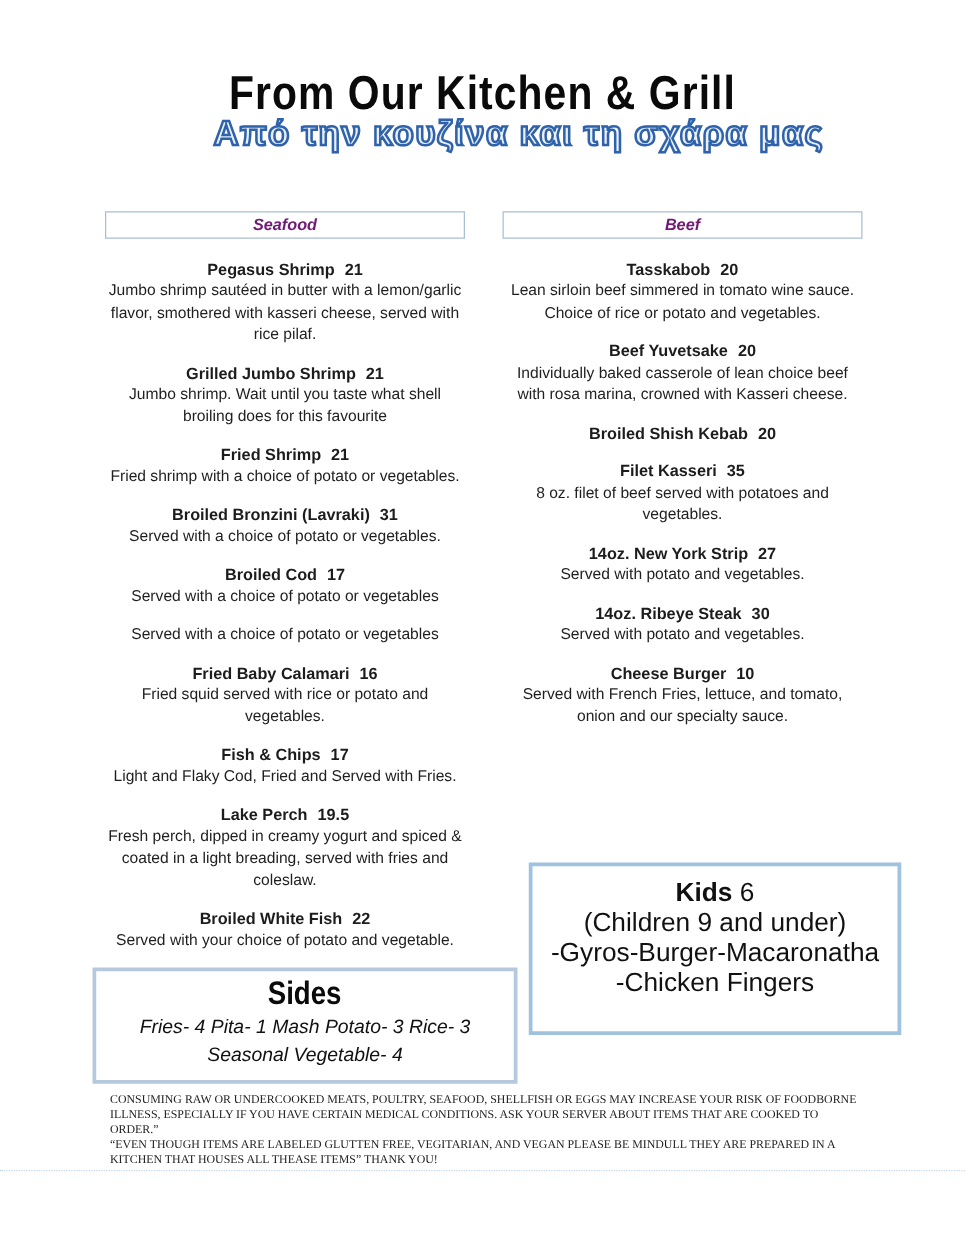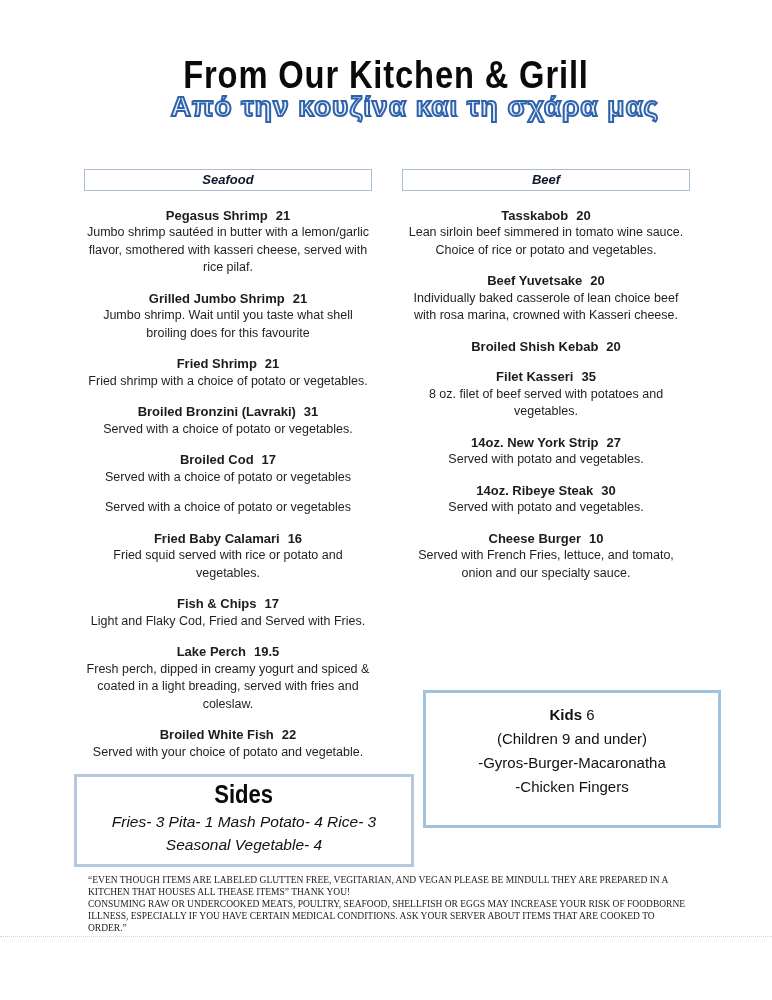--- a/index.html
+++ b/index.html
@@ -34,33 +34,33 @@
   
   .columns{
     display:flex;justify-content:space-between;
     padding:0 82px 0 84px;margin-top:48px;
   }
   .col{width:288px;}
   .section-header{
     border:1px solid var(--header_border);
     height:22px;line-height:20px;text-align:center;
     font-weight:bold;font-style:italic;font-size:13px;
-    margin-bottom:16px;color:#0f172a;
+    margin-bottom:16px;color:#701a75;
   }
   .item{text-align:center;font-size:12.5px;line-height:17.5px;margin-bottom:13px;}
   .item-name{font-weight:bold;font-size:13px;}
   .item-name .price{margin-left:8px;}
   .item-desc{color:#1f1f1f;}
 
   
   .kids-box{
     margin-top:108px;margin-left:21px;width:298px;
     border:3px solid var(--kids_border);
     text-align:center;padding:10px 6px 26px;
-    font-size:15px;line-height:24px;color:#111;
+    font-size:21px;line-height:24px;color:#111;
   }
   .kids-title .b{font-weight:bold;}
 
   
   .sides-box{
     margin-top:8px;margin-left:-10px;width:340px;
     border:3px solid var(--sides_border);
     text-align:center;padding:3px 4px 8px;color:#111;
   }
   .sides-title{
@@ -137,21 +137,21 @@
         <div class="item-desc">Fresh perch, dipped in creamy yogurt and spiced &amp; coated in a light breading, served with fries and coleslaw.</div>
       </div>
 
       <div class="item">
         <div class="item-name"><span>Broiled White Fish</span><span class="price">22</span></div>
         <div class="item-desc">Served with your choice of potato and vegetable.</div>
       </div>
 
       <div class="sides-box">
         <div><span class="sides-title">Sides</span></div>
-        <div class="sides-line">Fries- 3  Pita- 1 Mash Potato- 4 Rice- 3</div>
+        <div class="sides-line">Fries- 4  Pita- 1 Mash Potato- 3 Rice- 3</div>
         <div class="sides-line">Seasonal Vegetable- 4</div>
       </div>
     </section>
 
     <section class="col">
       <div class="section-header">Beef</div>
 
       <div class="item">
         <div class="item-name"><span>Tasskabob</span><span class="price">20</span></div>
         <div class="item-desc">Lean sirloin beef simmered in tomato wine sauce. Choice of rice or potato and vegetables.</div>
@@ -191,17 +191,17 @@
         <div>(Children 9 and under)</div>
         <div>-Gyros-Burger-Macaronatha</div>
         <div>-Chicken Fingers</div>
       </div>
     </section>
 
   </div>
 
   <div class="footer-divider"></div>
   <div class="footer">
+    <p>CONSUMING RAW OR UNDERCOOKED MEATS, POULTRY, SEAFOOD, SHELLFISH OR EGGS MAY INCREASE YOUR RISK OF FOODBORNE ILLNESS, ESPECIALLY IF YOU HAVE CERTAIN MEDICAL CONDITIONS.  ASK YOUR SERVER ABOUT ITEMS THAT ARE COOKED TO ORDER.”</p>
     <p>“EVEN THOUGH ITEMS ARE LABELED GLUTTEN FREE, VEGITARIAN, AND VEGAN PLEASE BE MINDULL THEY ARE PREPARED IN A KITCHEN THAT HOUSES ALL THEASE ITEMS” THANK YOU!</p>
-    <p>CONSUMING RAW OR UNDERCOOKED MEATS, POULTRY, SEAFOOD, SHELLFISH OR EGGS MAY INCREASE YOUR RISK OF FOODBORNE ILLNESS, ESPECIALLY IF YOU HAVE CERTAIN MEDICAL CONDITIONS.  ASK YOUR SERVER ABOUT ITEMS THAT ARE COOKED TO ORDER.”</p>
   </div>
 
 </div>
 
 </body></html>

